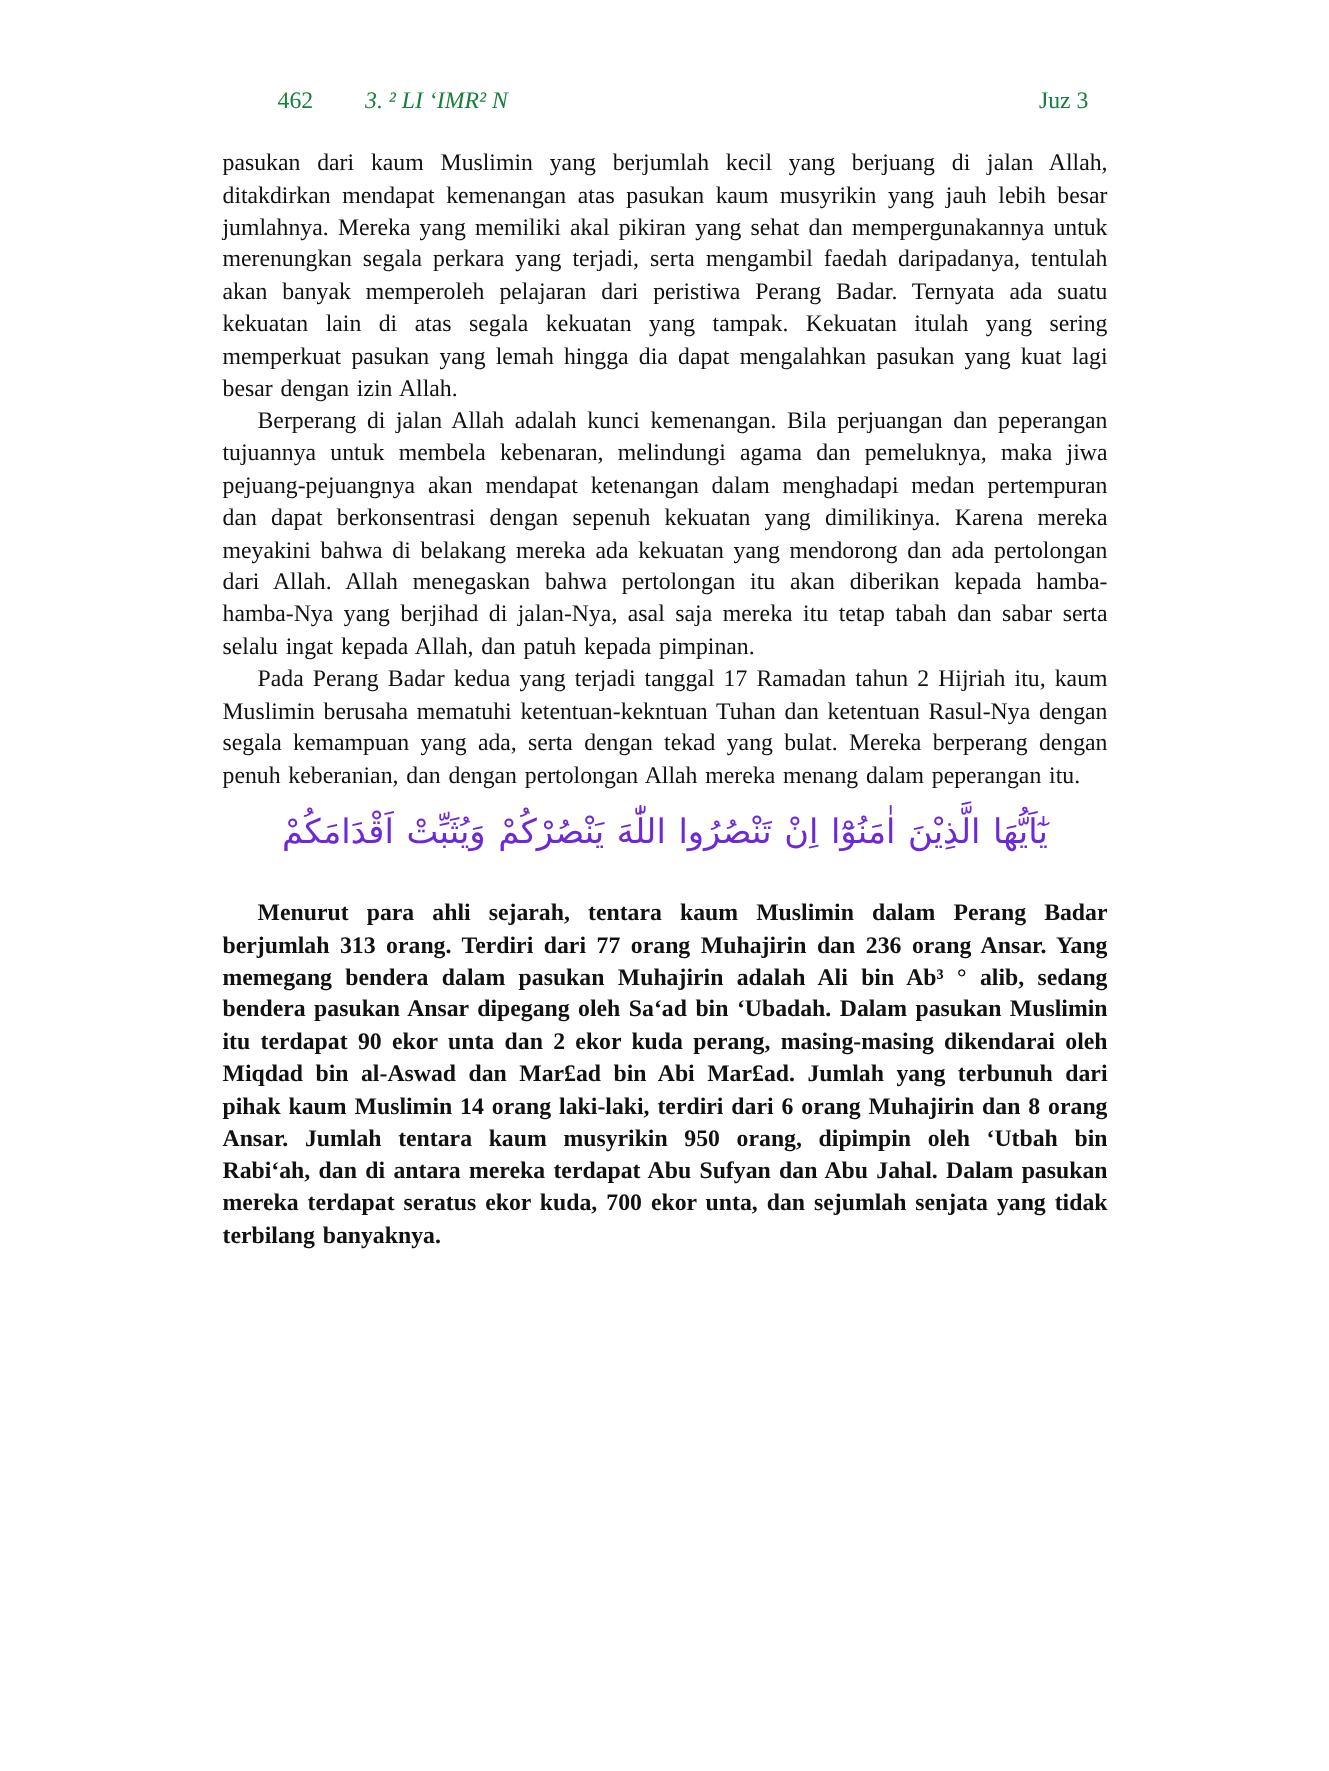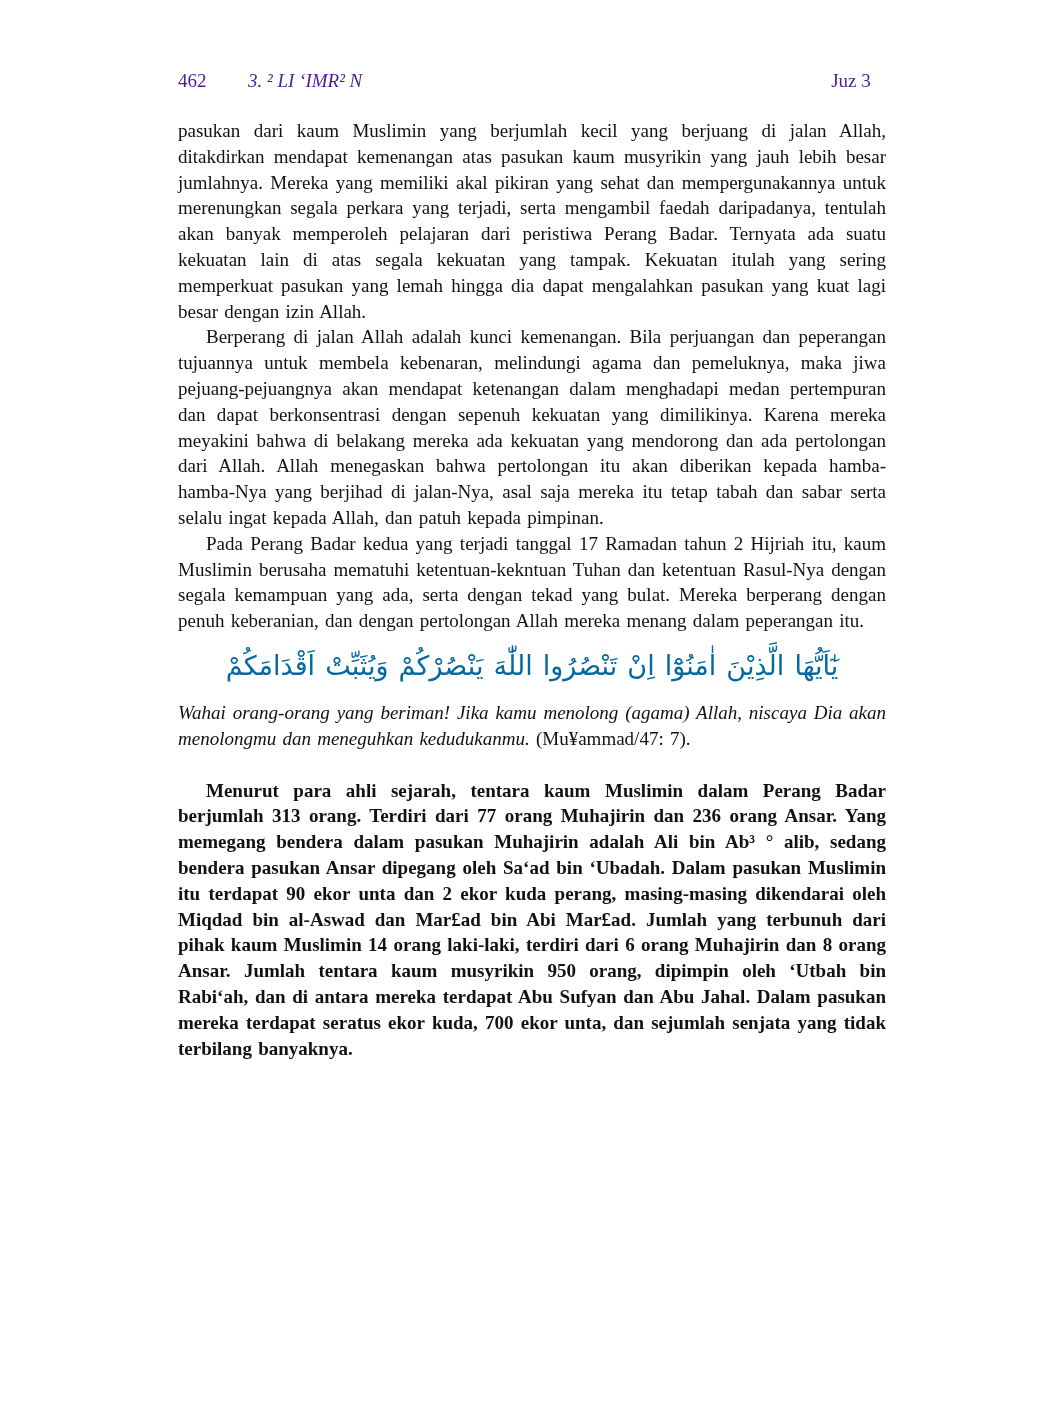--- a/index.html
+++ b/index.html
@@ -13,21 +13,22 @@
     color: #111111;
     font-family: "Liberation Serif", serif;
     padding: 70px 177px 0 178px;
     overflow: hidden;
   }
   .page-header {
     display: flex;
     justify-content: space-between;
     align-items: baseline;
     font-size: 19px;
-    color: #4c1d95;
+    color: #15803d;
+    margin-left: 44px;
   }
   .page-header .center { text-align: left; flex: 1; font-style: italic; }
   .page-header .left  { min-width: 70px; text-align: left; }
   .page-header .right { min-width: 70px; text-align: center; }
   .page-body {
     margin-top: 26px;
     font-size: 19px;
     line-height: 25.8px;
     text-align: justify;
     word-spacing: 1.5px;
@@ -35,21 +36,21 @@
   }
   p.para { text-indent: 28px; }
   p.para.no-indent { text-indent: 0; }
   .arabic {
     direction: rtl;
     text-align: center;
     font-family: "DejaVu Sans", sans-serif;
     font-size: 27px;
     line-height: 52px;
     margin: 6px 0 8px 0;
-    color: #0369a1;
+    color: #6d28d9;
   }
   p.translation { text-indent: 0; }
   p.translation .it { font-style: italic; }
   p.para.spaced { margin-top: 26px; font-weight: bold; }
 </style>
 </head>
 <body>
 
 <div class="page">
 
@@ -62,20 +63,19 @@
   <main class="page-body">
 
     <p class="para no-indent">pasukan dari kaum Muslimin yang berjumlah kecil yang berjuang di jalan Allah, ditakdirkan mendapat kemenangan atas pasukan kaum musyrikin yang jauh lebih besar jumlahnya. Mereka yang memiliki akal pikiran yang sehat dan mempergunakannya untuk merenungkan segala perkara yang terjadi, serta mengambil faedah daripadanya, tentulah akan banyak memperoleh pelajaran dari peristiwa Perang Badar. Ternyata ada suatu kekuatan lain di atas segala kekuatan yang tampak. Kekuatan itulah yang sering memperkuat pasukan yang lemah hingga dia dapat mengalahkan pasukan yang kuat lagi besar dengan izin Allah.</p>
 
     <p class="para">Berperang di jalan Allah adalah kunci kemenangan. Bila perjuangan dan peperangan tujuannya untuk membela kebenaran, melindungi agama dan pemeluknya, maka jiwa pejuang-pejuangnya akan mendapat ketenangan dalam menghadapi medan pertempuran dan dapat berkonsentrasi dengan sepenuh kekuatan yang dimilikinya. Karena mereka meyakini bahwa di belakang mereka ada kekuatan yang mendorong dan ada pertolongan dari Allah. Allah menegaskan bahwa pertolongan itu akan diberikan kepada hamba-hamba-Nya yang berjihad di jalan-Nya, asal saja mereka itu tetap tabah dan sabar serta selalu ingat kepada Allah, dan patuh kepada pimpinan.</p>
 
     <p class="para">Pada Perang Badar kedua yang terjadi tanggal 17 Ramadan tahun 2 Hijriah itu, kaum Muslimin berusaha mematuhi ketentuan-kekntuan Tuhan dan ketentuan Rasul-Nya dengan segala kemampuan yang ada, serta dengan tekad yang bulat. Mereka berperang dengan penuh keberanian, dan dengan pertolongan Allah mereka menang dalam peperangan itu.</p>
 
     <div class="arabic">يٰٓاَيُّهَا الَّذِيْنَ اٰمَنُوْٓا اِنْ تَنْصُرُوا اللّٰهَ يَنْصُرْكُمْ وَيُثَبِّتْ اَقْدَامَكُمْ</div>
 
-    <p class="translation"><span class="it">Wahai orang-orang yang beriman! Jika kamu menolong (agama) Allah, niscaya Dia akan menolongmu dan meneguhkan kedudukanmu. </span><span>(Mu¥ammad/47: 7).</span></p>
 
     <p class="para spaced">Menurut para ahli sejarah, tentara kaum Muslimin dalam Perang Badar berjumlah 313 orang. Terdiri dari 77 orang Muhajirin dan 236 orang Ansar. Yang memegang bendera dalam pasukan Muhajirin adalah Ali bin Ab³ ° alib, sedang bendera pasukan Ansar dipegang oleh Sa‘ad bin ‘Ubadah. Dalam pasukan Muslimin itu terdapat 90 ekor unta dan 2 ekor kuda perang, masing-masing dikendarai oleh Miqdad bin al-Aswad dan Mar£ad bin Abi Mar£ad. Jumlah yang terbunuh dari pihak kaum Muslimin 14 orang laki-laki, terdiri dari 6 orang Muhajirin dan 8 orang Ansar. Jumlah tentara kaum musyrikin 950 orang, dipimpin oleh ‘Utbah bin Rabi‘ah, dan di antara mereka terdapat Abu Sufyan dan Abu Jahal. Dalam pasukan mereka terdapat seratus ekor kuda, 700 ekor unta, dan sejumlah senjata yang tidak terbilang banyaknya.</p>
 
 
   </main>
 
 </div>
 
 </body></html>

